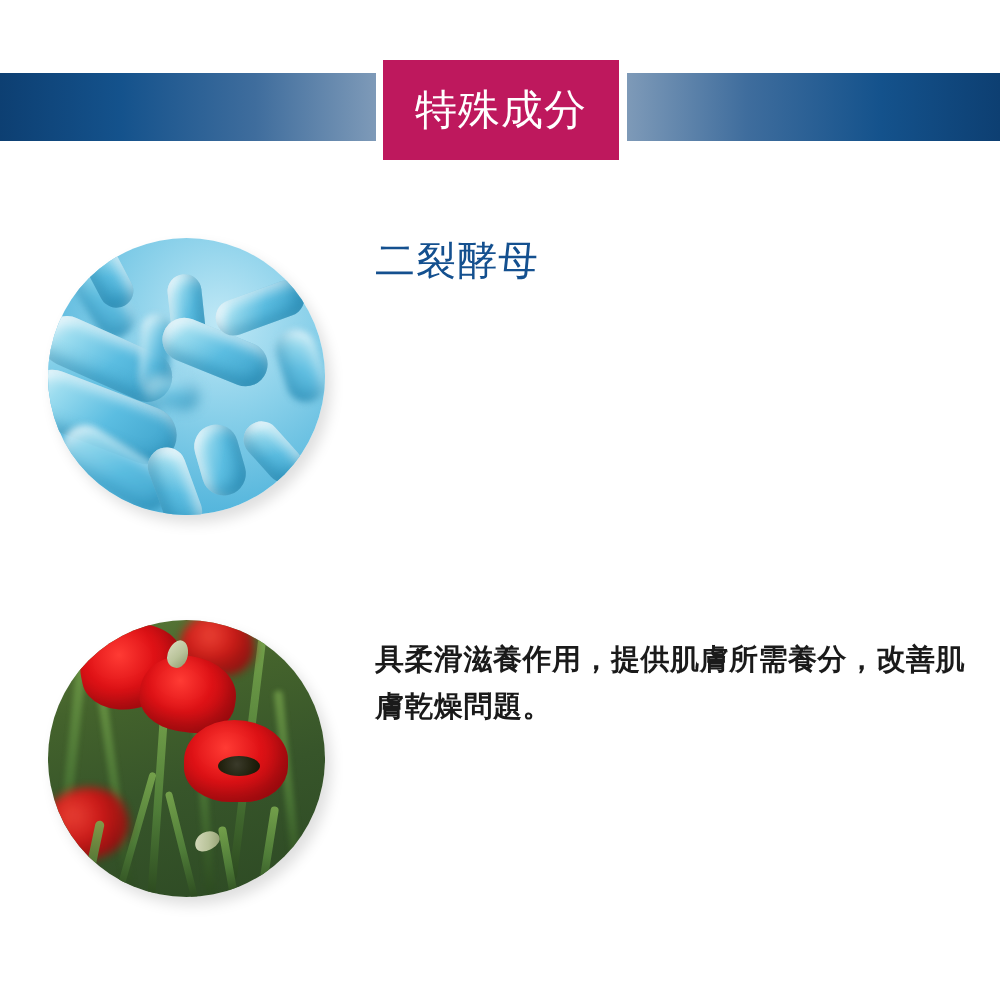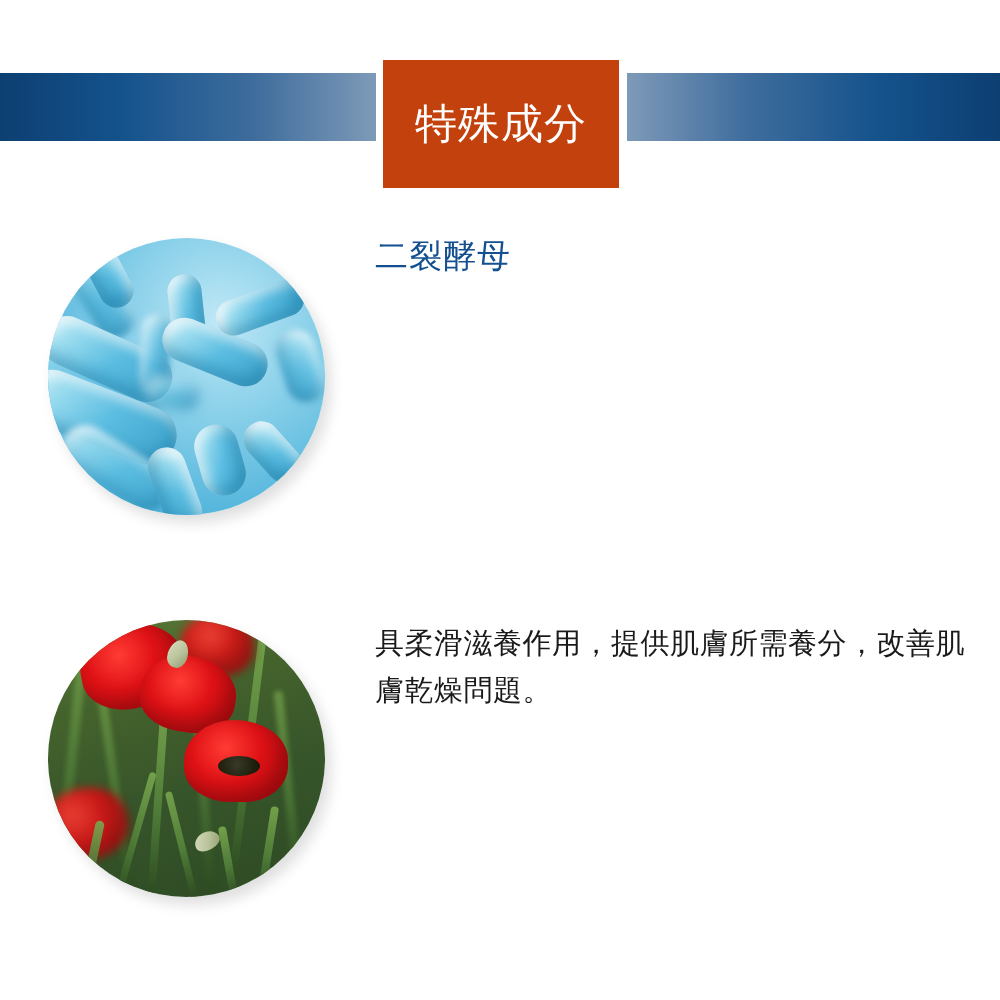--- a/index.html
+++ b/index.html
@@ -44,22 +44,22 @@
     left: 627px;
     width: 373px;
     background: linear-gradient(to right, #7e9ab8 0%, #3f6d9d 32%, #14528c 68%, #0d3f72 100%);
   }
 
   .title-box {
     position: absolute;
     left: 383px;
     top: 60px;
     width: 236px;
-    height: 128px;
-    background: #c2410c;
+    height: 100px;
+    background: #be185d;
     display: flex;
     align-items: center;
     justify-content: center;
   }
 
   .title-text {
     color: #ffffff;
     font-size: 42px;
     line-height: 1;
     letter-spacing: 1px;
@@ -95,38 +95,38 @@
 
   .text-col {
     position: absolute;
     left: 375px;
     top: 0;
     width: 600px;
   }
 
   .sec-heading {
     color: #14508f;
-    font-size: 33px;
+    font-size: 40px;
     line-height: 1.12;
     letter-spacing: 1px;
     white-space: nowrap;
   }
 
   .sec-heading.bold { font-weight: 700; }
 
   .sec-body {
     margin-top: 18px;
     color: #1a1a1a;
     font-size: 29px;
     line-height: 1.62;
     letter-spacing: 0.5px;
     max-width: 590px;
   }
 
-  .section-2 .sec-body { margin-top: 0; }
+  .section-2 .sec-body { margin-top: 16px; font-weight: bold; }
 
   
   .bact-bg {
     position: absolute;
     inset: 0;
     background:
       radial-gradient(circle at 62% 30%, #bfe8f6 0%, #87cfe9 38%, #57b7dd 72%, #41a6d0 100%);
   }
 
   .rod {

